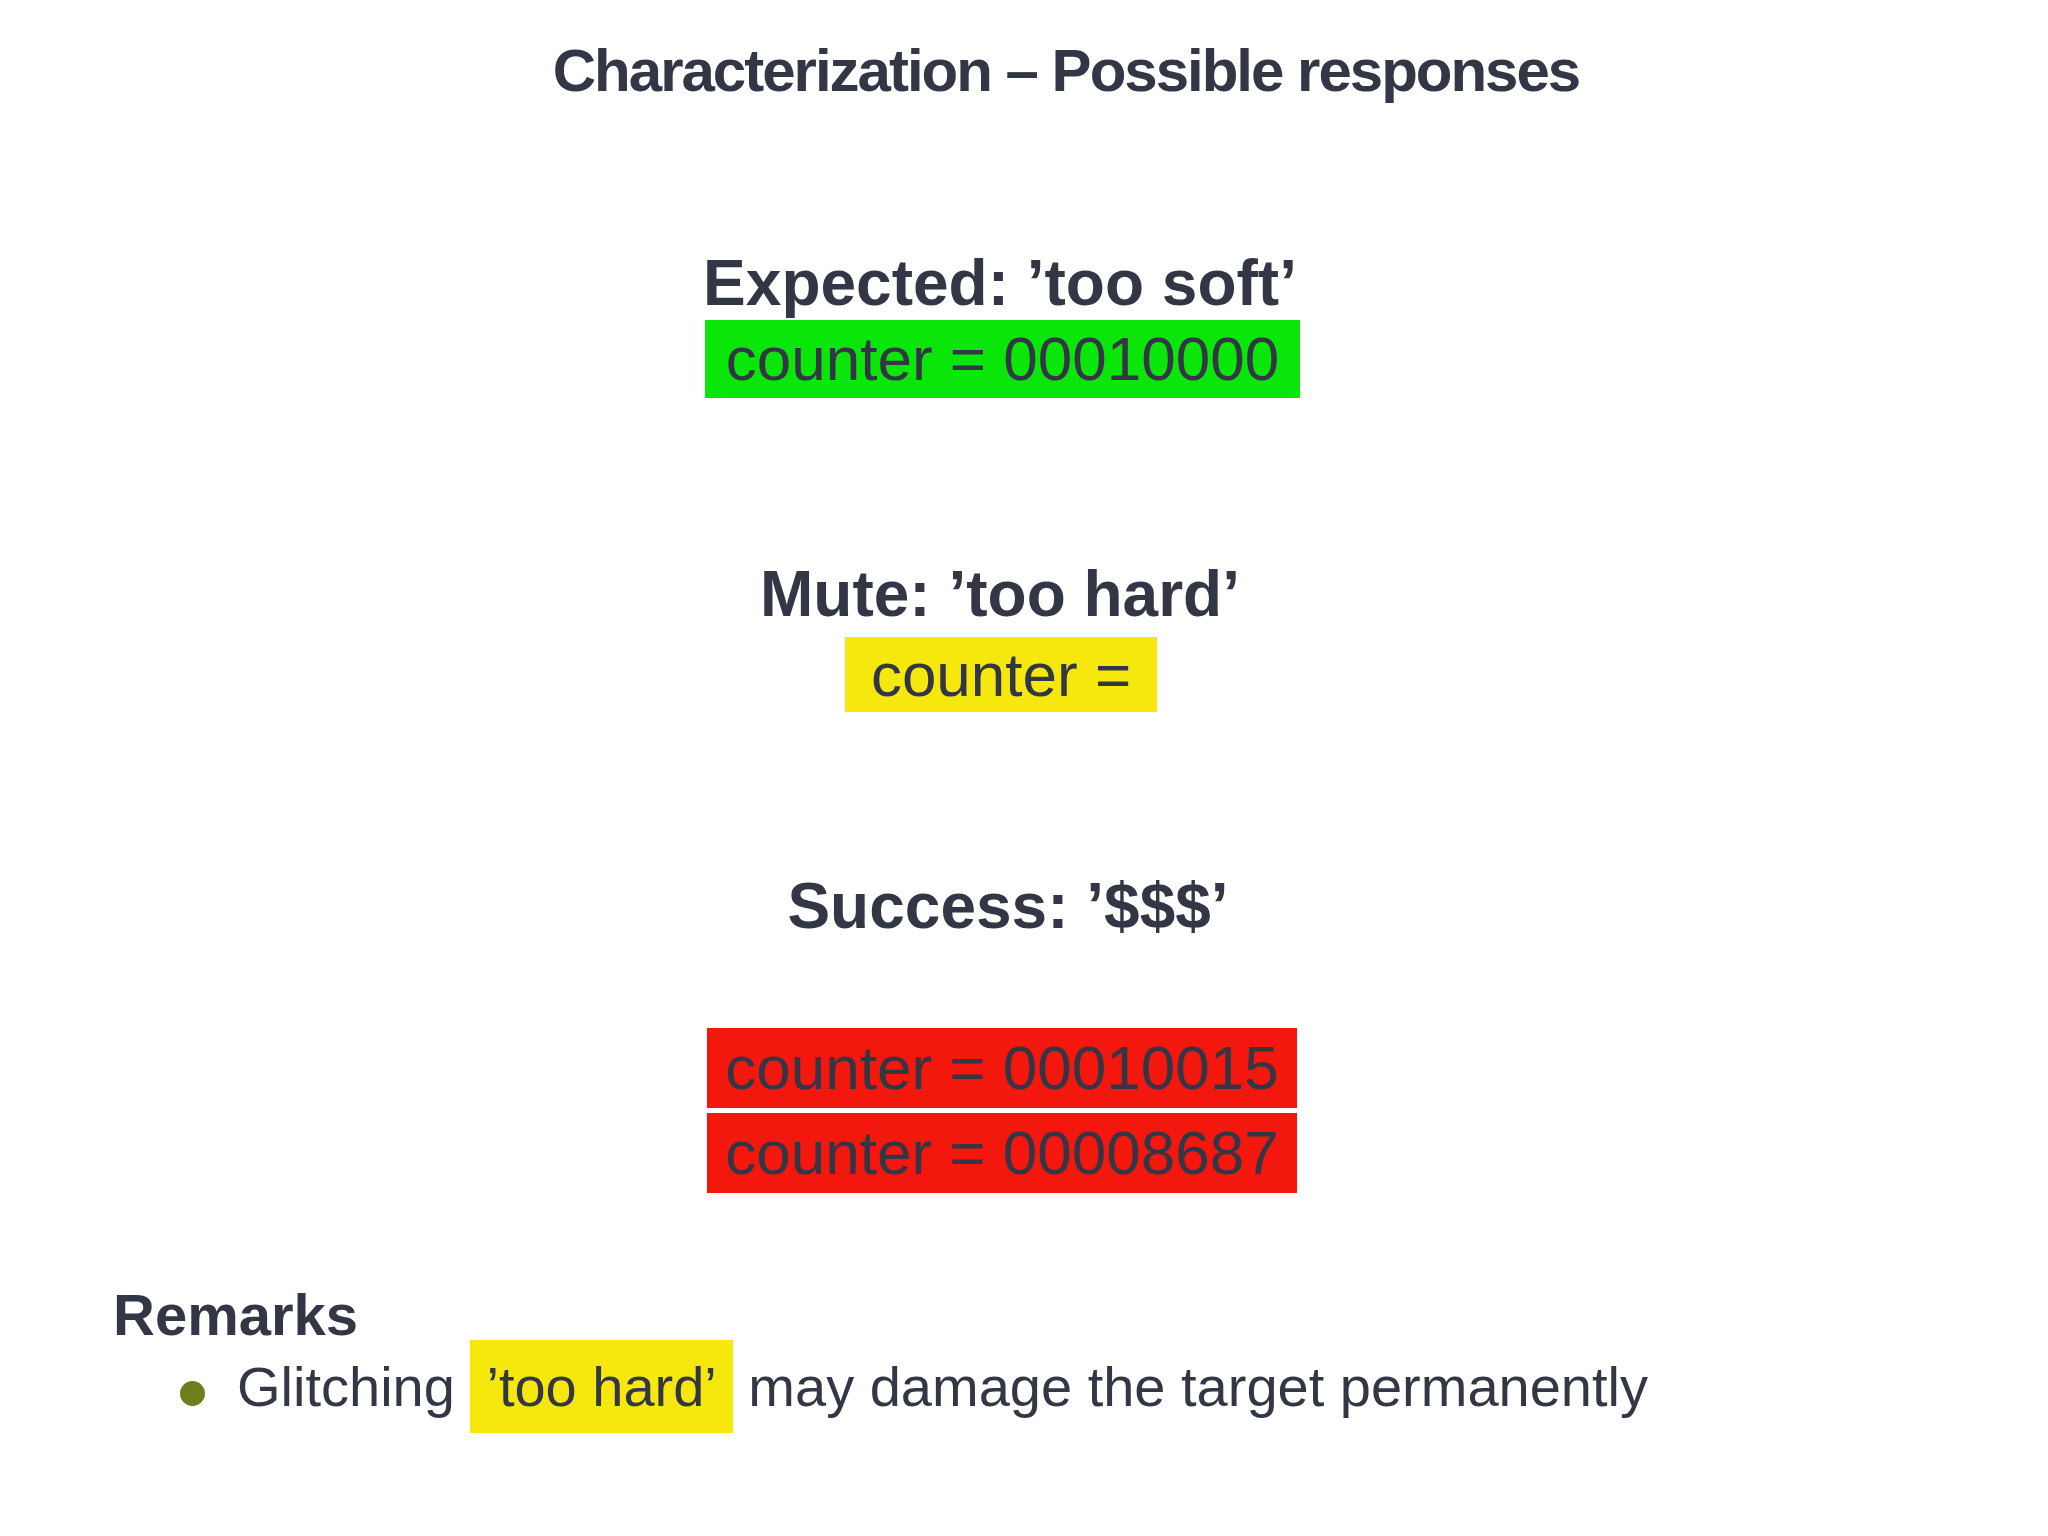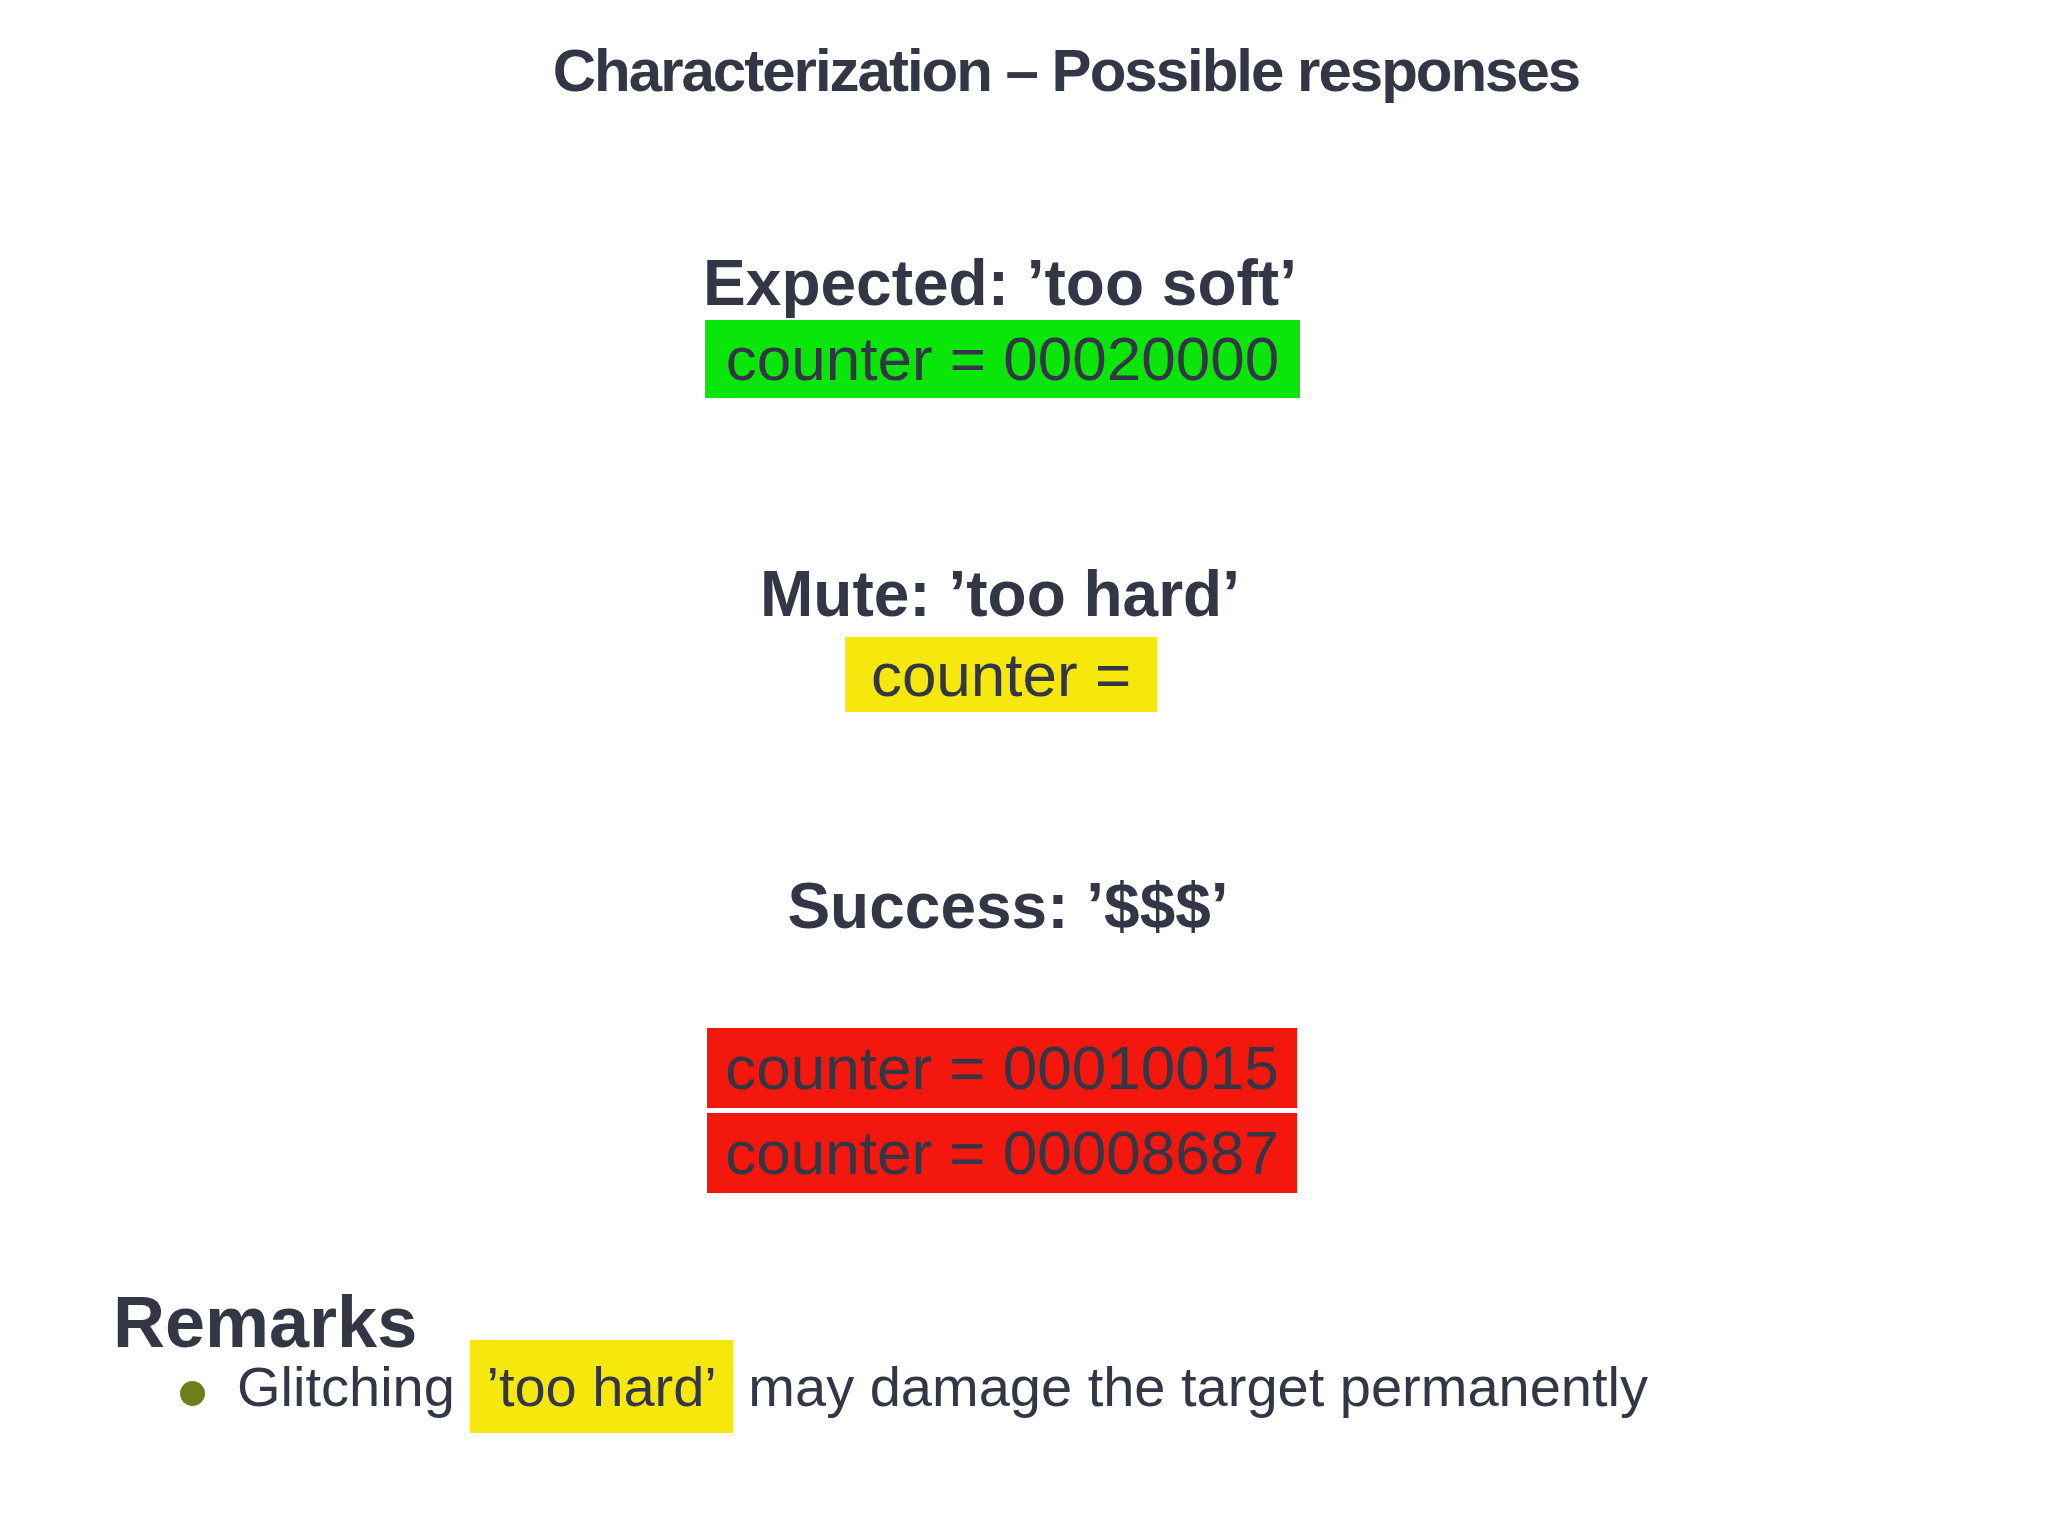--- a/index.html
+++ b/index.html
@@ -46,21 +46,21 @@
   #green-box  { left: 705px; top: 320px; width: 595px; height: 78px; line-height: 78px; background: #0ae50a; }
   #yellow-box { left: 845px; top: 637px; width: 312px; height: 75px; line-height: 75px; background: #f6e80d; }
   .red-box    { left: 707px; width: 590px; height: 80px; line-height: 80px; background: #f3170e; }
   #red-box-1  { top: 944px; }
   #red-box-2  { top: 1028px; }
   #red-box-3  { top: 1113px; }
   .remarks-head {
     position: absolute;
     left: 113px;
     top: 1286px;
-    font-size: 72px;
+    font-size: 58px;
     font-weight: bold;
     line-height: 1;
   }
   .bullet-row {
     position: absolute;
     left: 175px;
     top: 1359px;
     font-size: 56px;
     line-height: 1;
     white-space: nowrap;
@@ -78,21 +78,21 @@
   .inline-hl { background: #f6e80d; padding: 15px 16px; }
 </style>
 </head>
 <body>
 
 <div class="slide">
 
   <h1 class="title">Characterization – Possible responses</h1>
 
   <div class="sec-head" id="expected-heading">Expected: ’too soft’</div>
-  <div class="hl-box" id="green-box">counter = 00020000</div>
+  <div class="hl-box" id="green-box">counter = 00010000</div>
 
   <div class="sec-head" id="mute-heading">Mute: ’too hard’</div>
   <div class="hl-box" id="yellow-box">counter =</div>
 
   <div class="sec-head" id="success-heading">Success: ’$$$’</div>
   <div class="hl-box red-box" id="red-box-2">counter = 00010015</div>
   <div class="hl-box red-box" id="red-box-3">counter = 00008687</div>
 
   <div class="remarks-head">Remarks</div>
 

